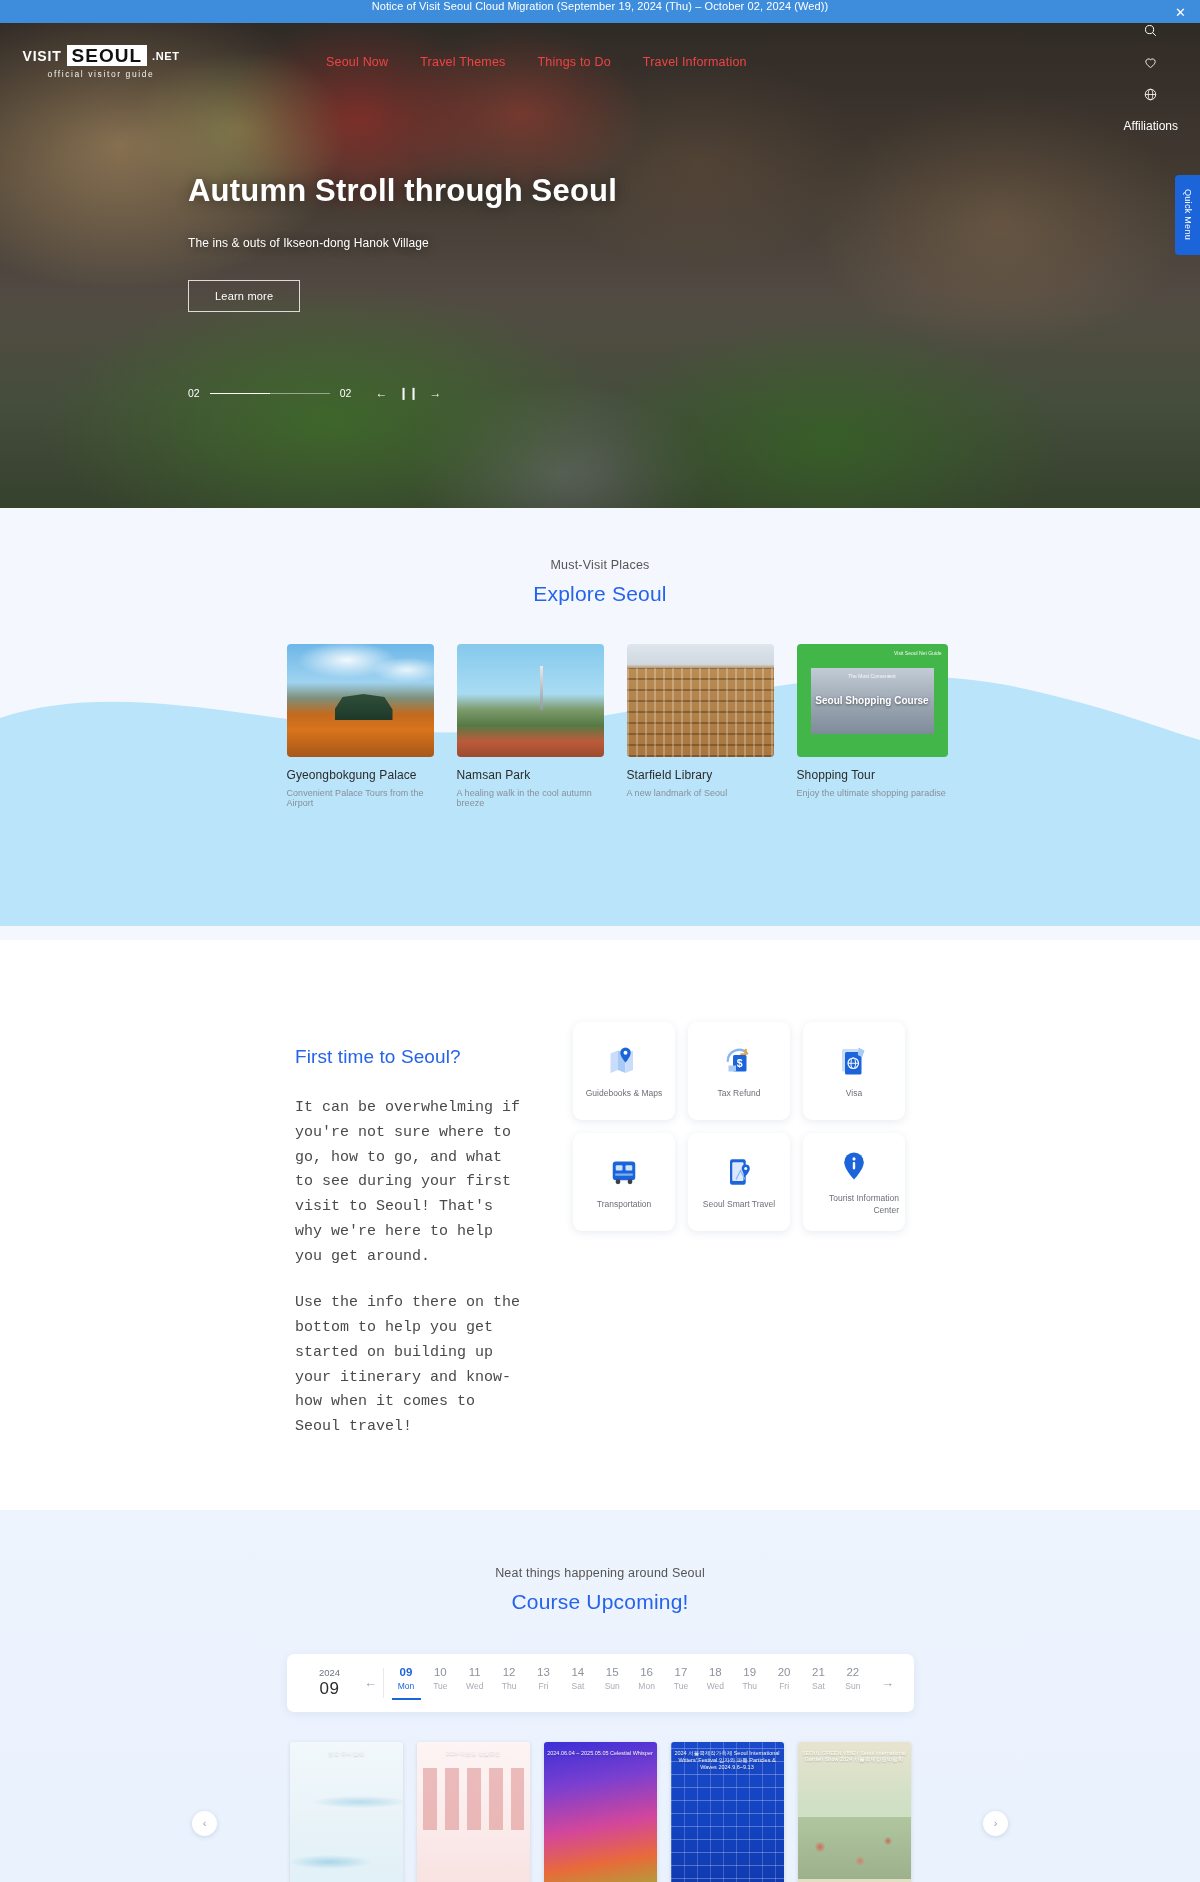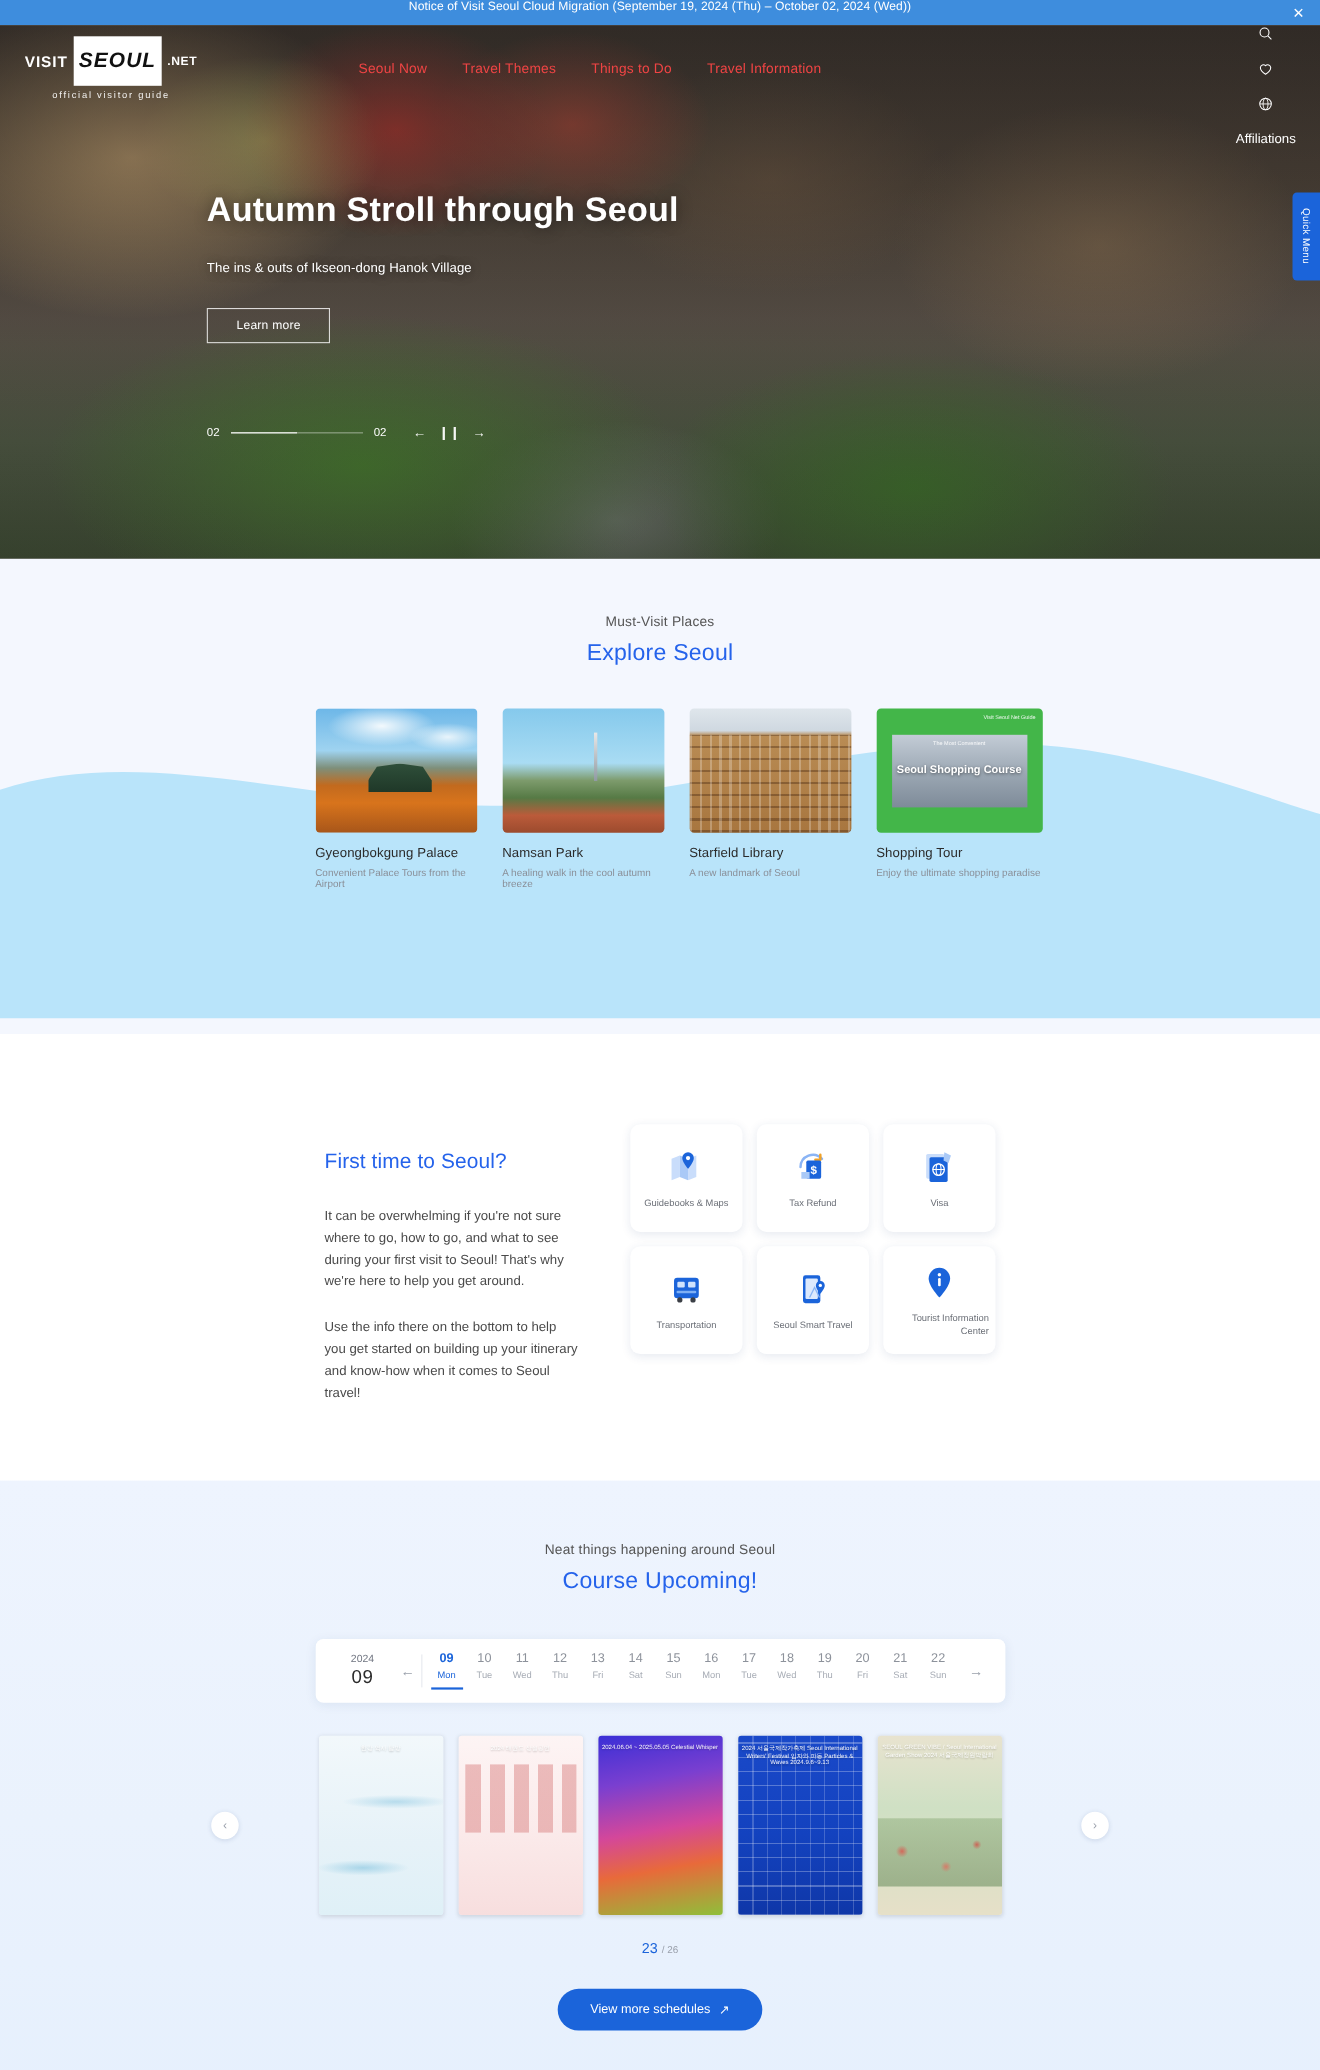--- a/index.html
+++ b/index.html
@@ -72,21 +72,21 @@
     z-index: 6;
   }
   .logo { width: 150px; flex: 0 0 auto; }
   .logo-row {
     display: flex; align-items: center; gap: 5px;
     justify-content: center;
   }
   .logo-visit { color: #fff; font-size: 14px; font-weight: 700; letter-spacing: .8px; }
   .logo-seoul {
     background: #fff; color: #111; font-weight: 800;
-    font-size: 19px; letter-spacing: 1px; padding: 12px 5px; line-height: 21px; font-style: italic;
+    font-size: 19px; letter-spacing: 1px; padding: 0 5px; line-height: 21px;
   }
   .logo-net { color: #fff; font-size: 11px; font-weight: 700; letter-spacing: .6px; }
   .logo-sub {
     color: #fff; font-size: 8.5px; letter-spacing: 1.6px;
     text-align: center; margin-top: 3px; opacity: .92;
   }
 
   .main-nav {
     display: flex; gap: 32px;
     margin-left: 150px;
@@ -265,21 +265,21 @@
   .firsttime {
     background: #fff;
     padding: 82px 0 70px;
     display: flex;
     justify-content: center;
     gap: 46px;
   }
   .ft-left { width: 232px; padding-top: 24px; }
   .ft-title { font-size: 19px; color: #2563eb; font-weight: 400; letter-spacing: .1px; }
   .ft-p {
-    margin-top: 28px; font-size: 12px; line-height: 1.65; color: #4a4a4a;
+    margin-top: 28px; font-size: 15px; line-height: 1.65; color: #4a4a4a; font-family: Liberation Mono, monospace;
   }
   .ft-p + .ft-p { margin-top: 22px; }
   .ft-grid {
     display: grid;
     grid-template-columns: repeat(3, 102px);
     grid-template-rows: repeat(2, 98px);
     gap: 13px;
   }
   .ft-card {
     background: #fff;

